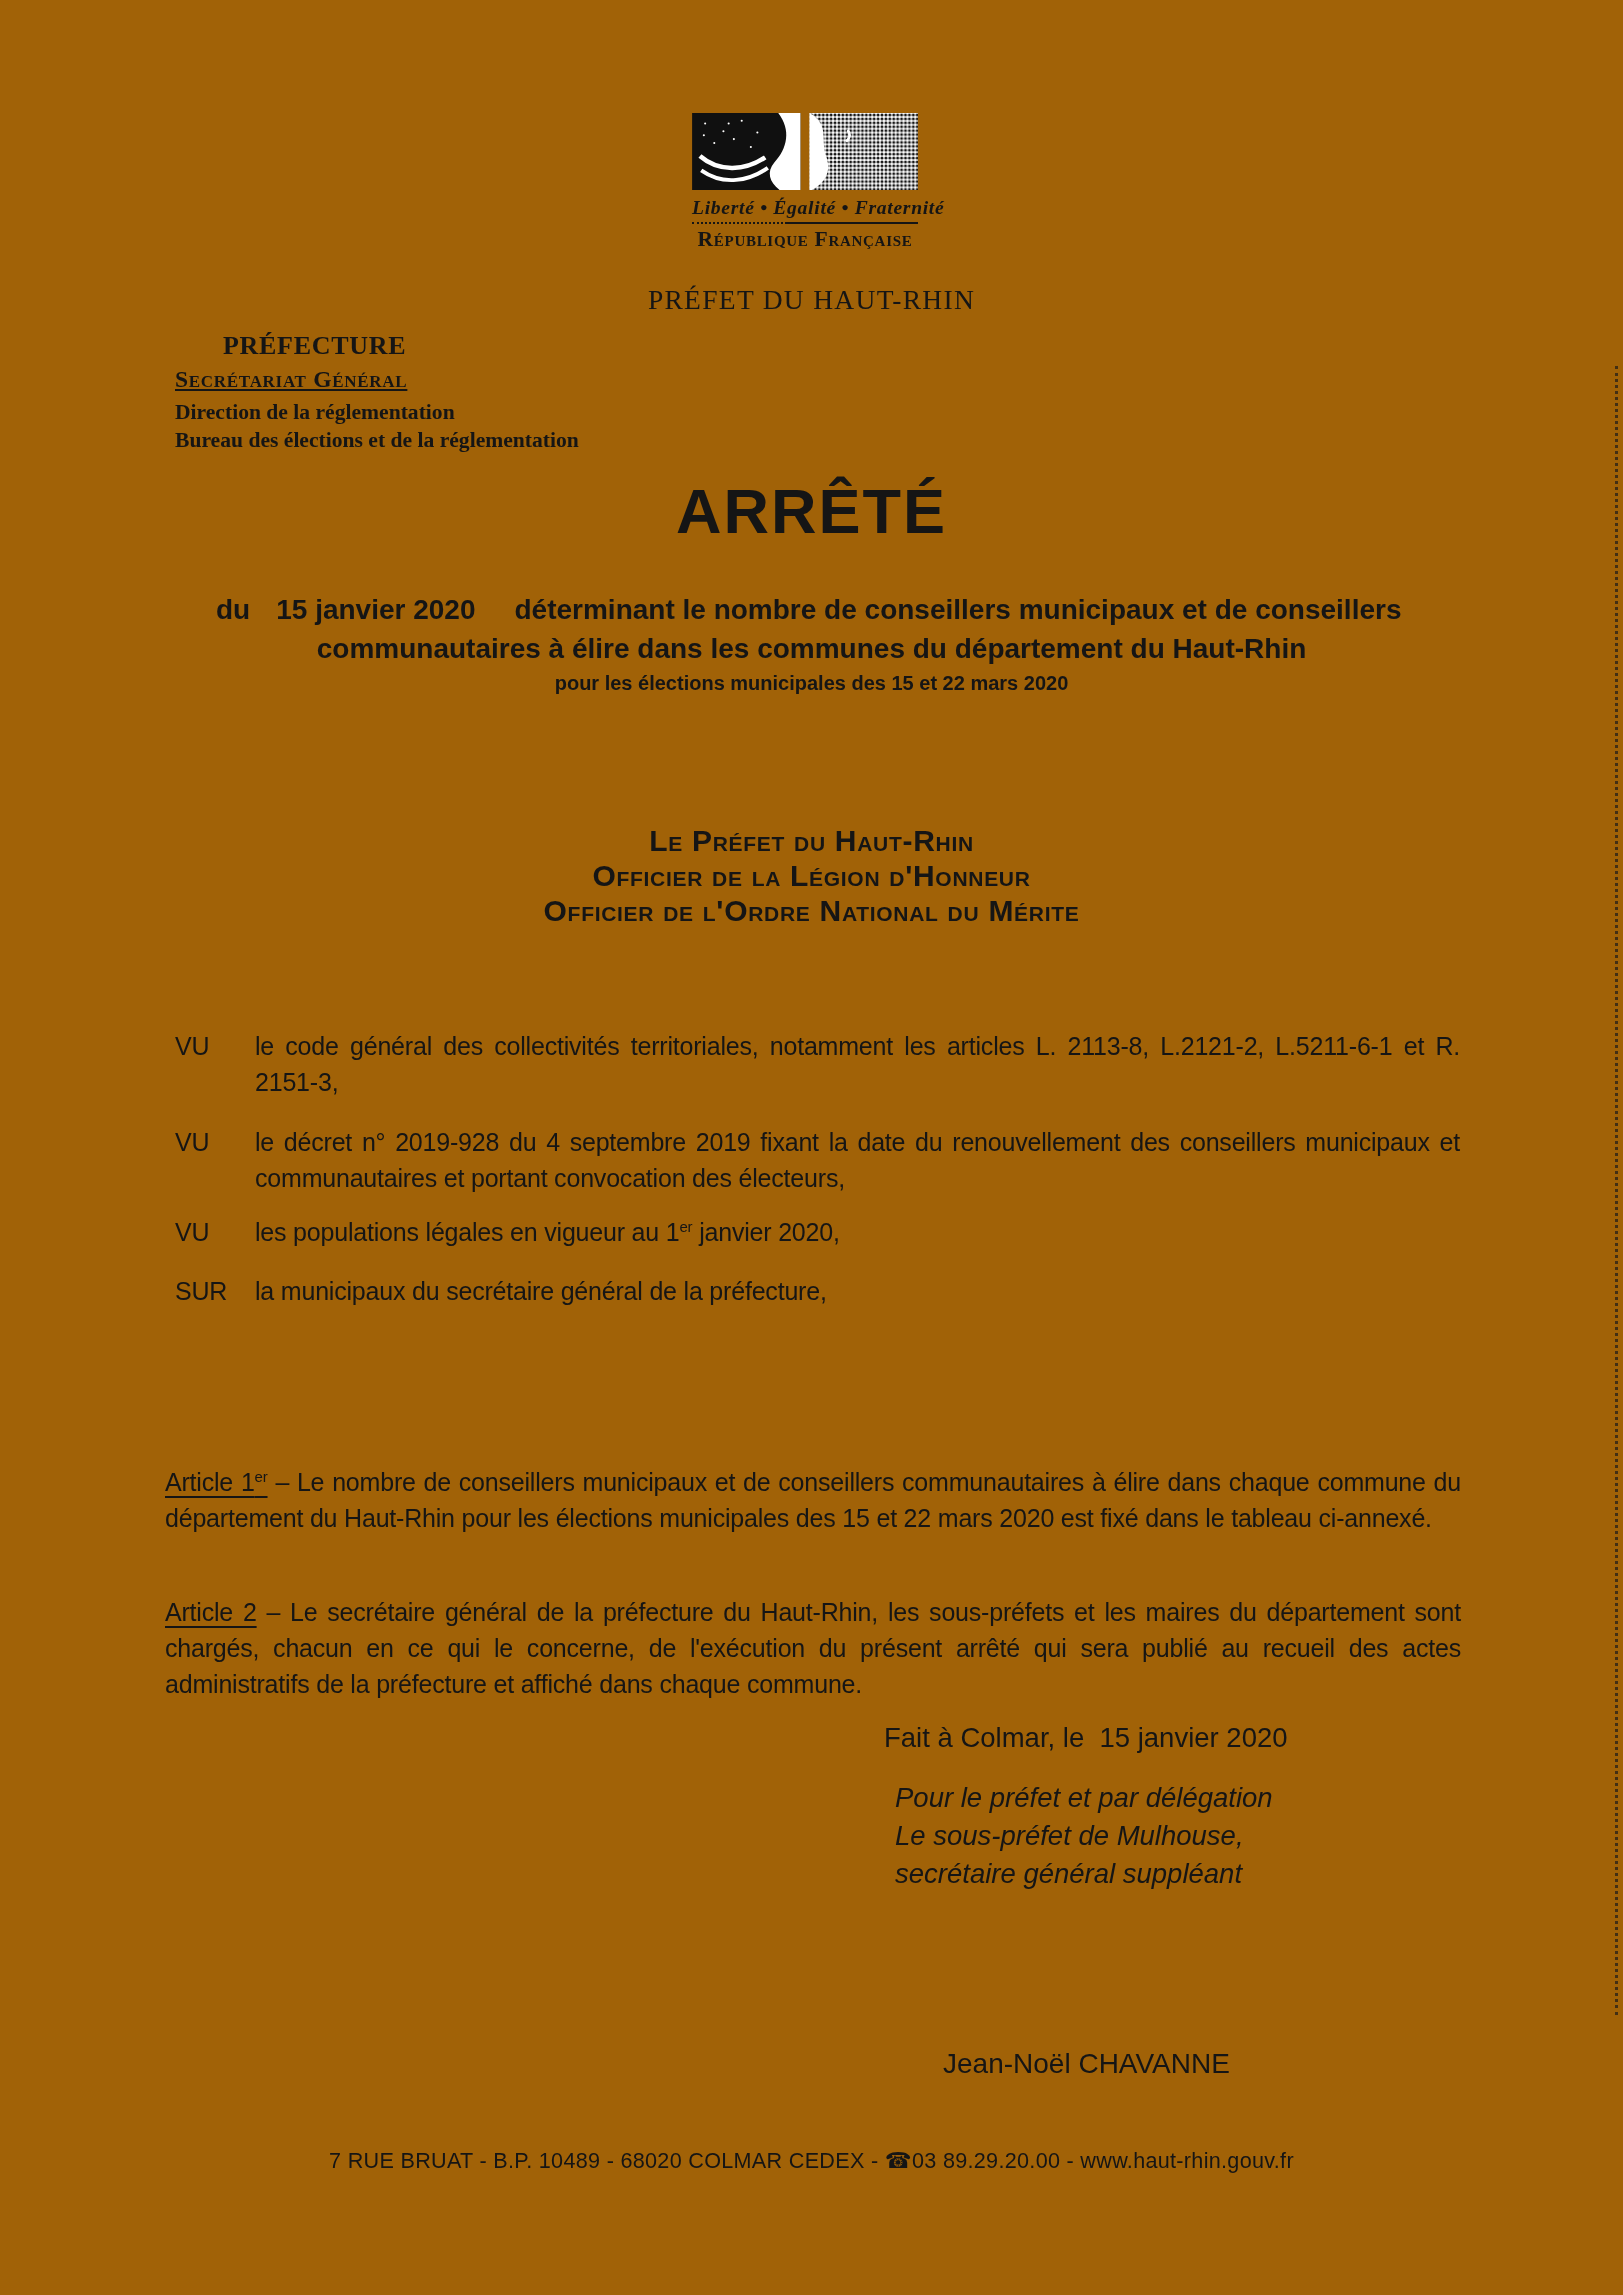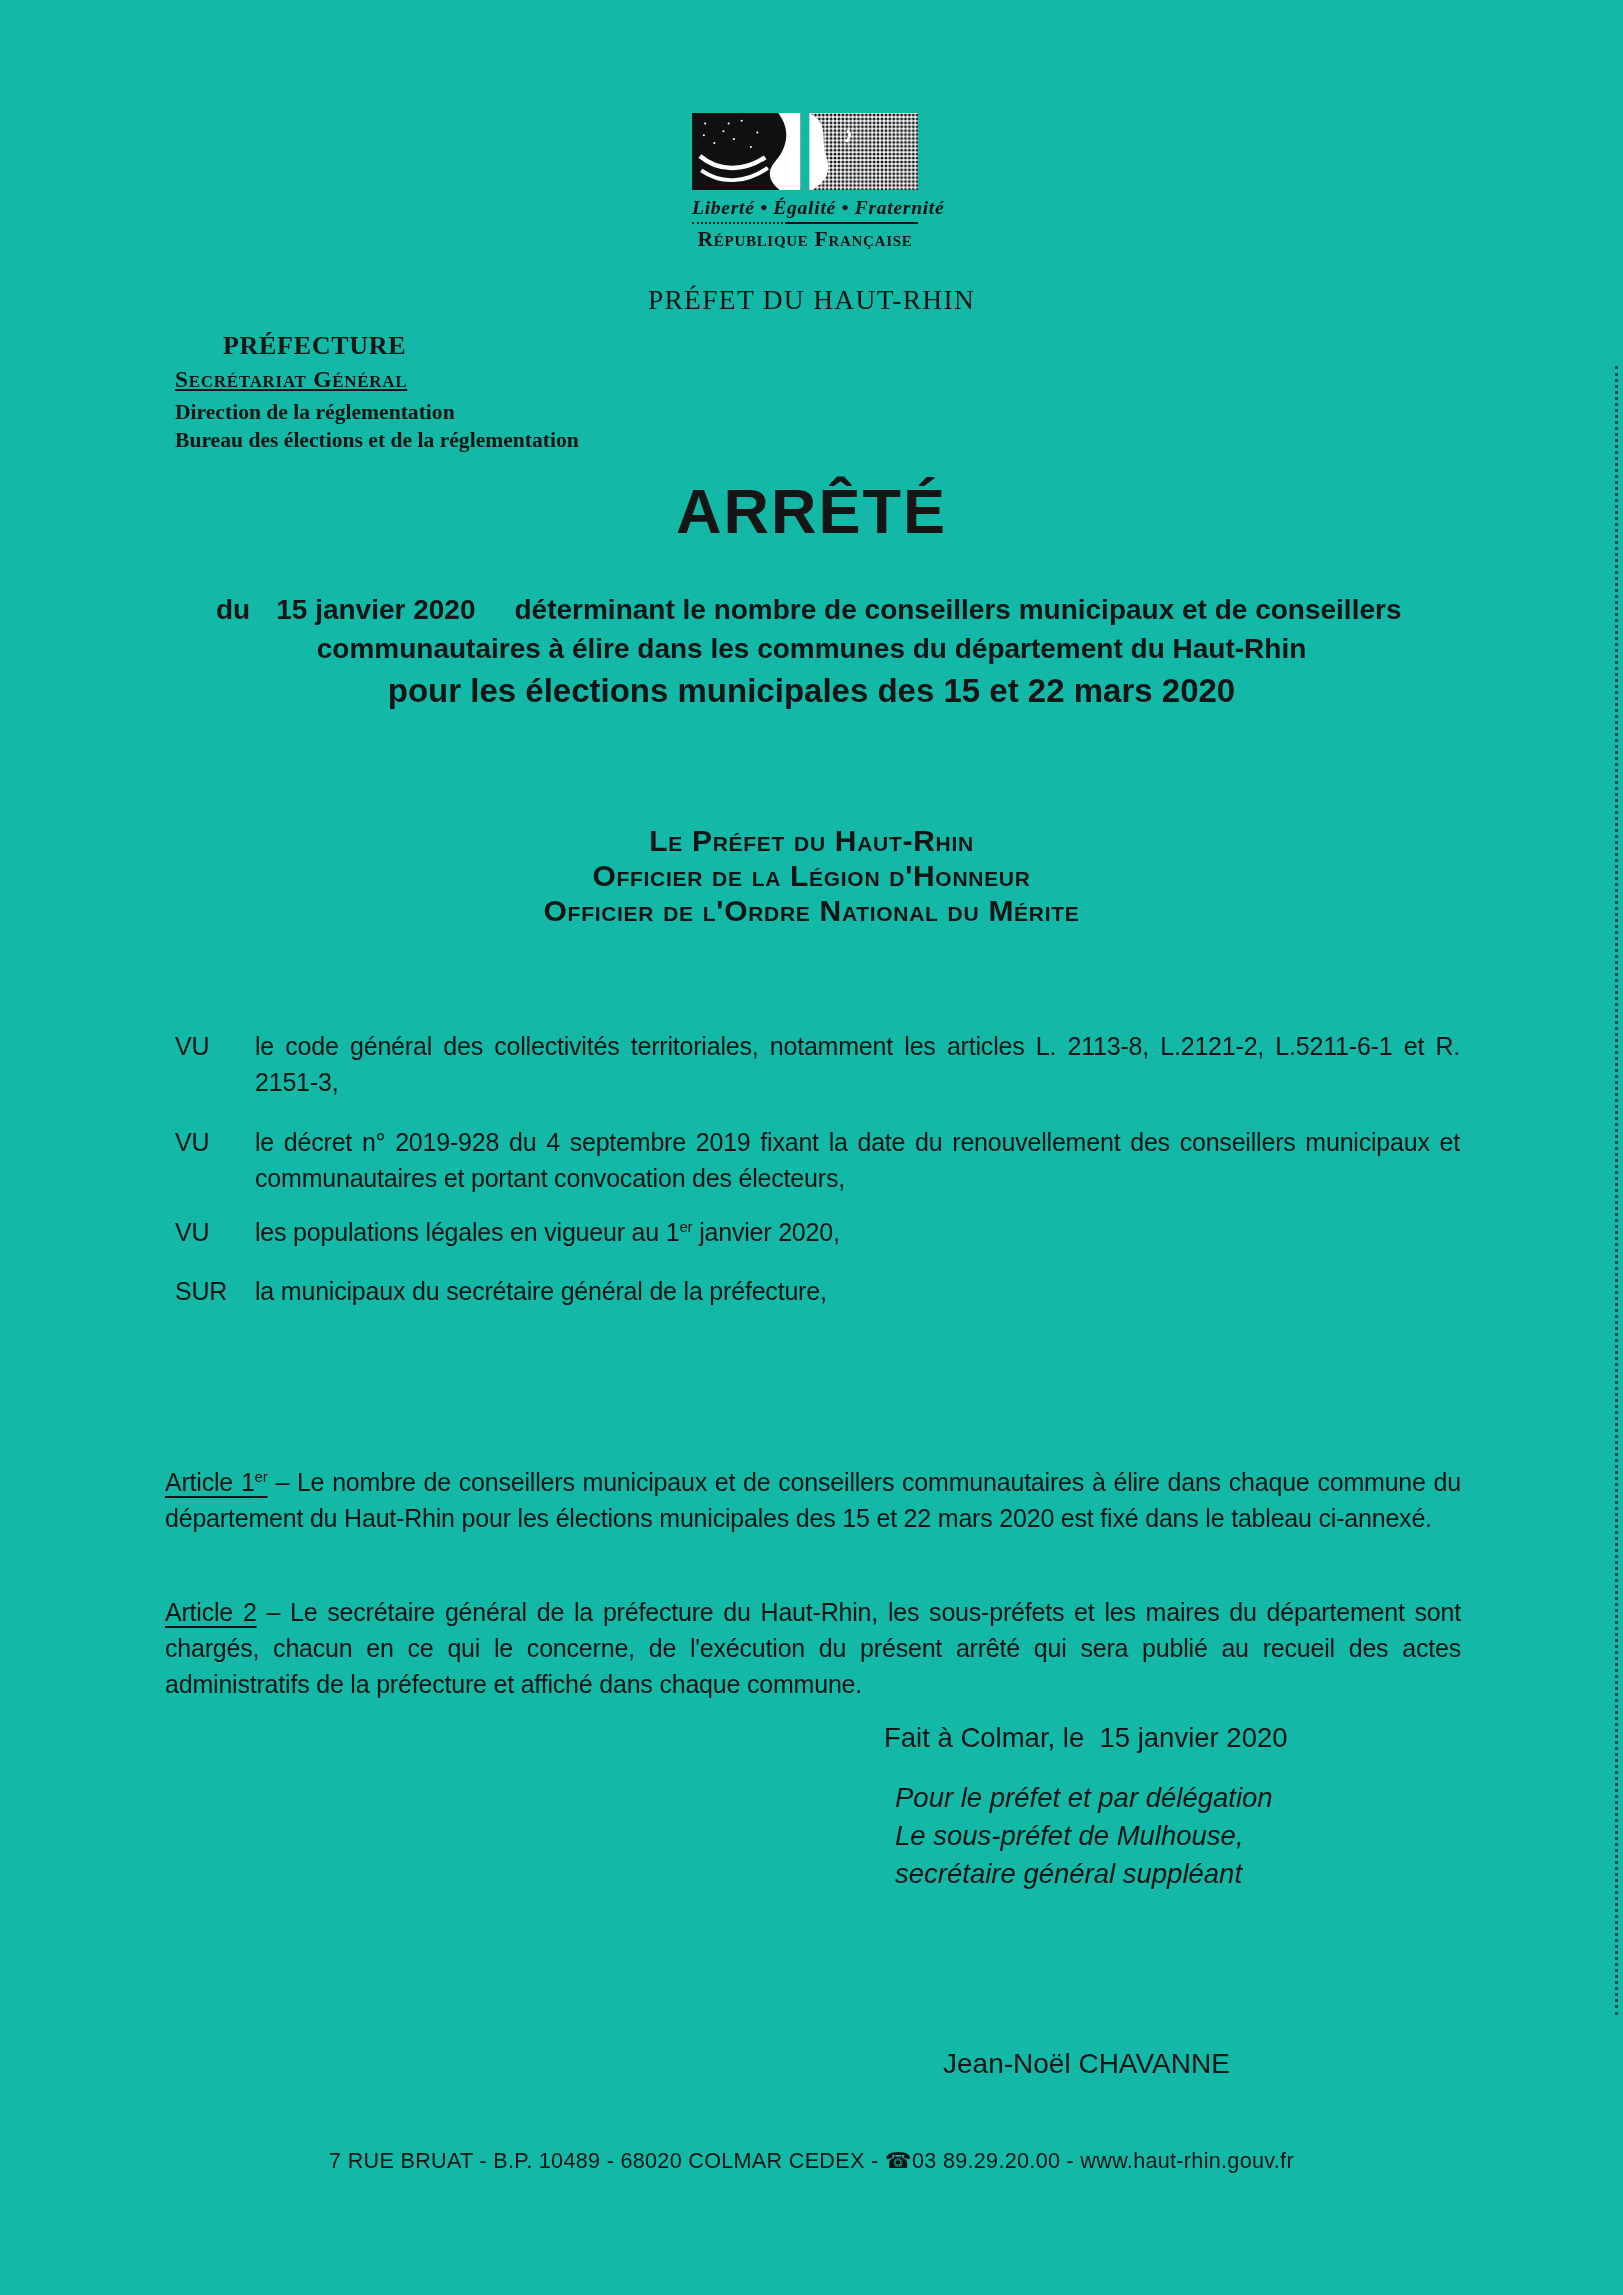--- a/index.html
+++ b/index.html
@@ -1,21 +1,21 @@
 <!DOCTYPE html>
 <html style="font-size:10.5px"><head>
 <meta charset="utf-8">
 <style>
   html,body{margin:0;padding:0;background:#e8e8e8;}
   .page{
     position:relative;
     width:1623px;
     height:2295px;
     margin:0 auto;
-    background:#14b8a6;
+    background:#a16207;
     color:#151515;
     font-family:"Liberation Sans", sans-serif;
     overflow:hidden;
   }
   
   .logo{position:absolute;left:692px;top:113px;width:226px;text-align:center;}
   .logo svg{display:block;width:226px;height:77px;}
   .logo-motto{
     margin-top:6.5px;
     font-family:"Liberation Serif", serif;
@@ -44,21 +44,21 @@
   .service .l4{font-size:21.6px;margin-top:3.3px;}
   
   .doc-title{
     position:absolute;left:0;width:100%;top:475px;text-align:center;
     font-weight:bold;font-size:63px;letter-spacing:2px;
   }
   .subtitle-line1{position:absolute;left:216px;top:594px;font-weight:bold;font-size:28px;white-space:nowrap;}
   .subtitle-line1 .sub-date{margin-left:26px;}
   .subtitle-line1 .sub-rest{margin-left:39px;}
   .subtitle-line2{position:absolute;left:0;width:100%;top:633px;text-align:center;font-weight:bold;font-size:28px;}
-  .subtitle-line3{position:absolute;left:0;width:100%;top:672px;text-align:center;font-weight:bold;font-size:33px;}
+  .subtitle-line3{position:absolute;left:0;width:100%;top:672px;text-align:center;font-weight:bold;font-size:20px;}
   
   .authority{
     position:absolute;left:0;width:100%;top:823px;text-align:center;
     font-weight:bold;font-variant:small-caps;font-size:30px;letter-spacing:0.7px;
   }
   .authority div{line-height:35px;}
   
   .clause{position:absolute;left:175px;width:1285px;display:flex;font-size:25px;line-height:36px;letter-spacing:-0.2px;}
   .clause .lbl{width:80px;flex:none;}
   .clause .body{flex:1;text-align:justify;}

